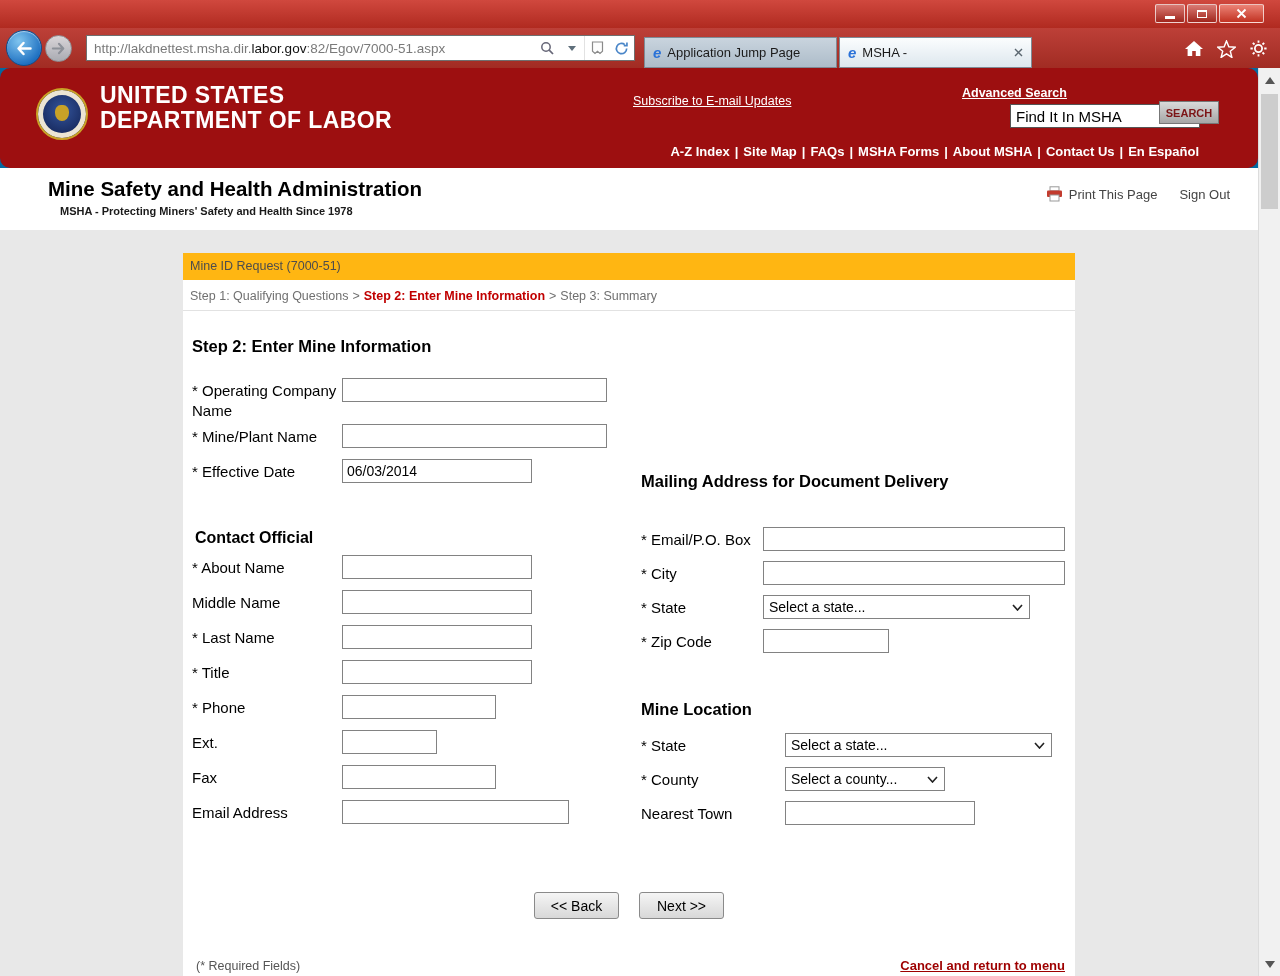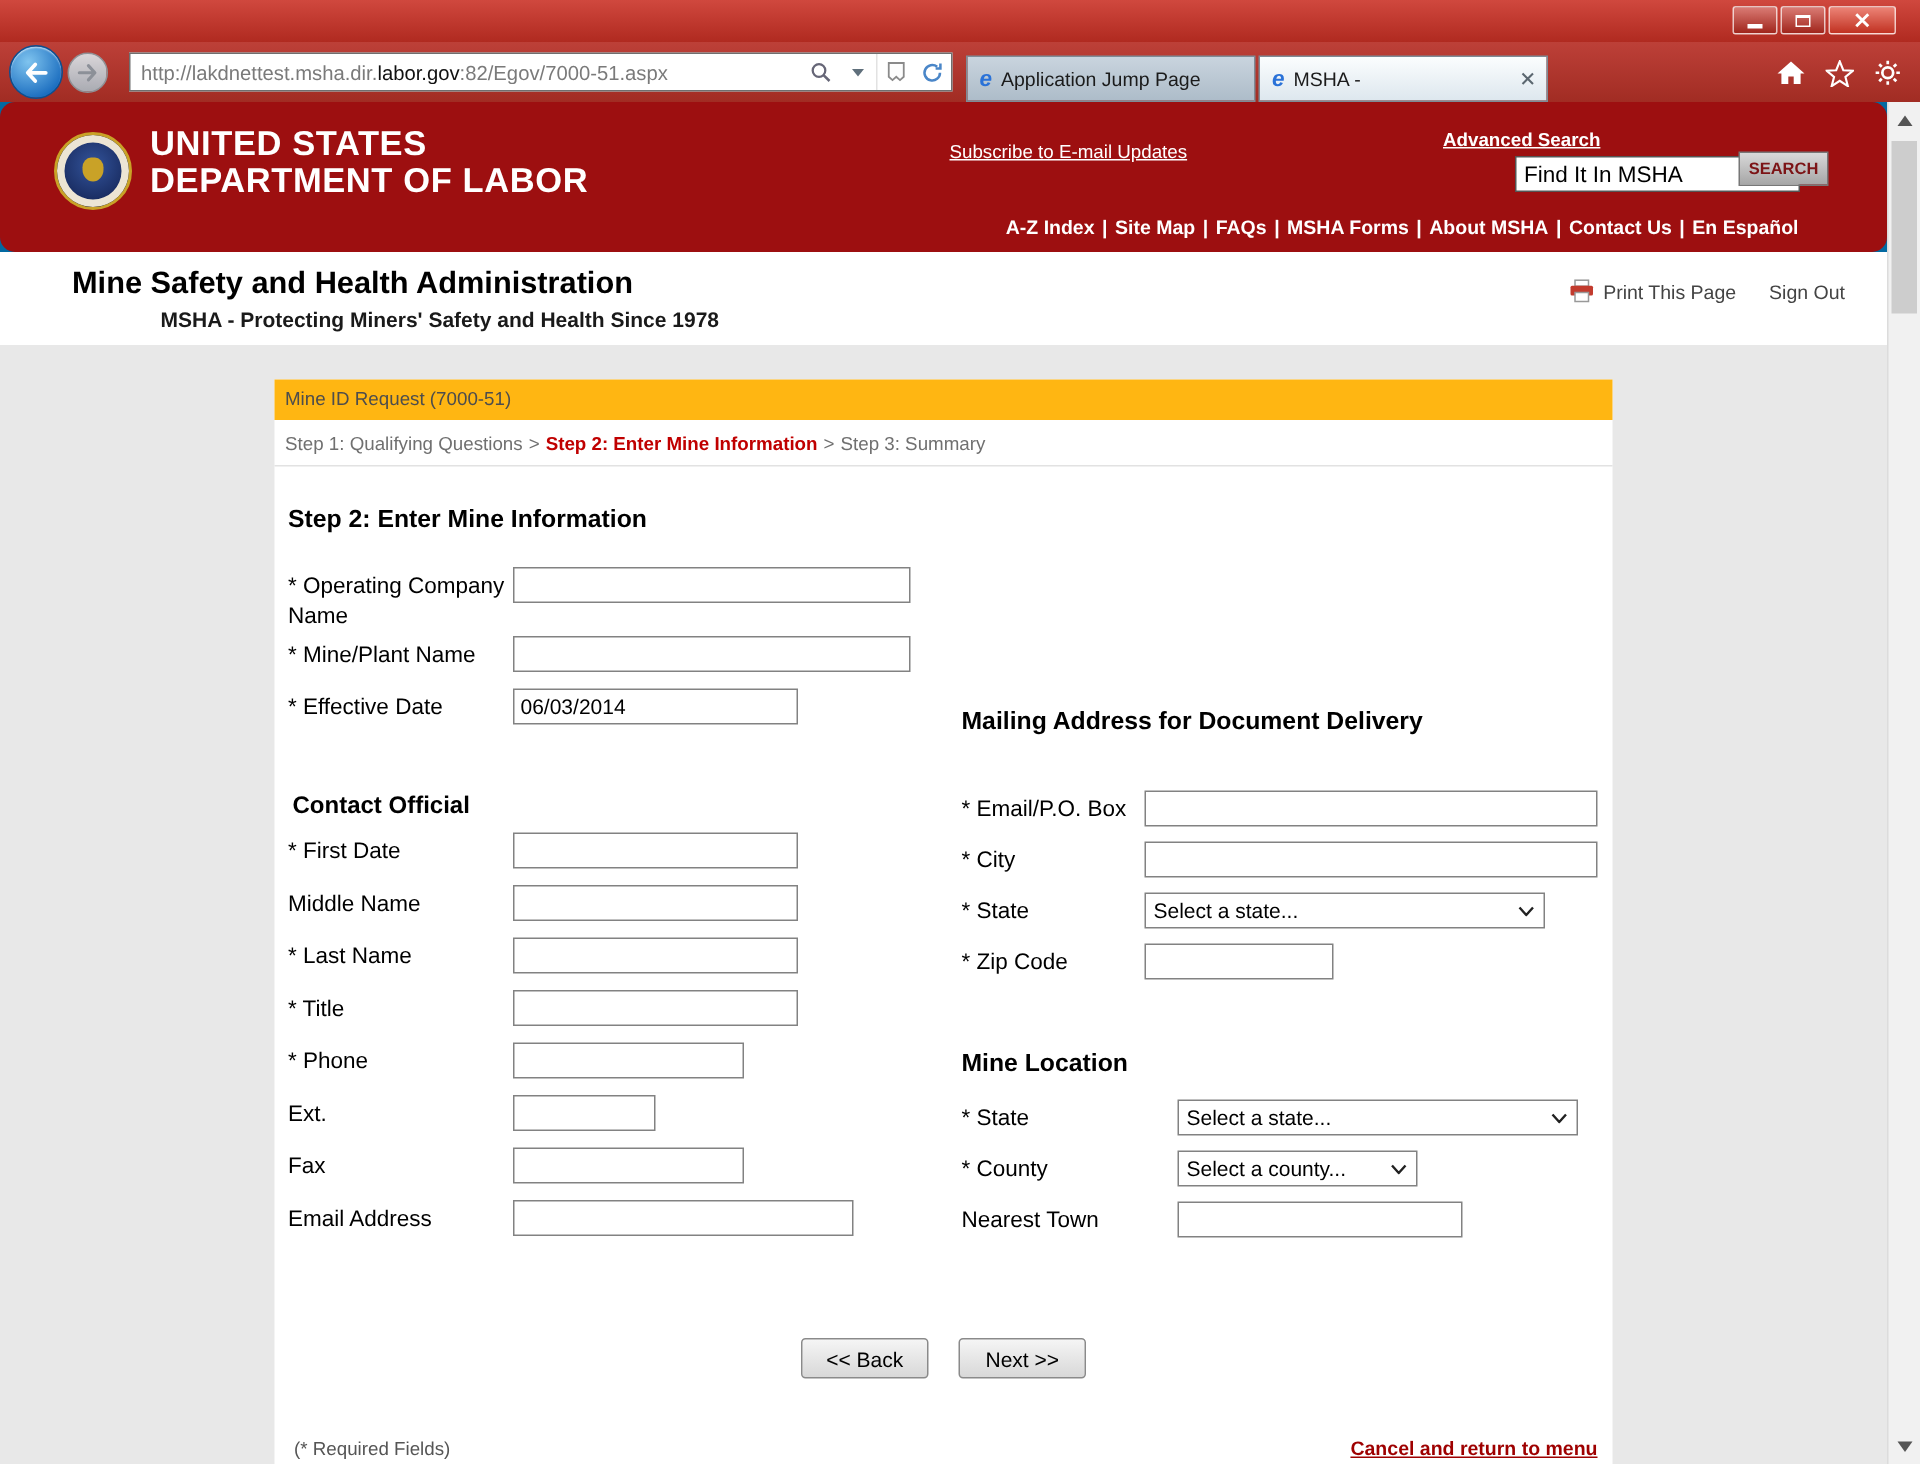--- a/index.html
+++ b/index.html
@@ -66,21 +66,21 @@
   .searchbtn { position: absolute; left: 1159px; top: 33px; width: 60px; height: 23px;
     background: linear-gradient(#d9d9d9, #a6a6a6); border: 1px solid #777;
     color: #7c1416; font-weight: bold; font-size: 11px; font-family: inherit; cursor: pointer; }
   .topnav { position: absolute; right: 59px; top: 76px; font-size: 13px; font-weight: bold; color: #fff; }
   .topnav span { cursor: pointer; }
   .topnav .sep { margin: 0 5px; cursor: default; }
 
   
   .mshabar { position: absolute; left: 0; top: 168px; width: 1258px; height: 62px; background: #fff; }
   .msha-title { position: absolute; left: 48px; top: 9px; font-size: 20.5px; font-weight: bold; color: #000; }
-  .msha-tag { position: absolute; left: 60px; top: 37px; font-size: 14px; font-weight: bold; color: #1a1a1a; margin-left: 47px; }
+  .msha-tag { position: absolute; left: 60px; top: 37px; font-size: 11px; font-weight: bold; color: #1a1a1a; }
   .msha-right { position: absolute; right: 28px; top: 18px; display: flex; gap: 22px;
     align-items: center; font-size: 13px; color: #444; }
   .printwrap { display: flex; align-items: center; gap: 6px; cursor: pointer; }
   .signout { cursor: pointer; }
 
   
   .gray { position: absolute; left: 0; top: 230px; width: 1258px; height: 746px; background: #e8e8e8; }
   .formbox { position: relative; margin-left: 183px; margin-top: 23px; width: 892px; height: 723px; background: #fff; }
   .banner { height: 27px; line-height: 27px; background: #ffb612; padding-left: 7px;
     font-size: 12.5px; color: #4d4d4d; }
@@ -269,21 +269,21 @@
             <input class="ti" style="width: 265px;">
           </div>
           <div class="frow">
             <span class="lbl">* Effective Date</span>
             <input class="ti" style="width: 190px;" value="06/03/2014">
           </div>
 
           <div class="contact-head">Contact Official</div>
 
           <div class="frow">
-            <span class="lbl">* First Date</span>
+            <span class="lbl">* About Name</span>
             <input class="ti" style="width: 190px;">
           </div>
           <div class="frow">
             <span class="lbl">Middle Name</span>
             <input class="ti" style="width: 190px;">
           </div>
           <div class="frow">
             <span class="lbl">* Last Name</span>
             <input class="ti" style="width: 190px;">
           </div>

